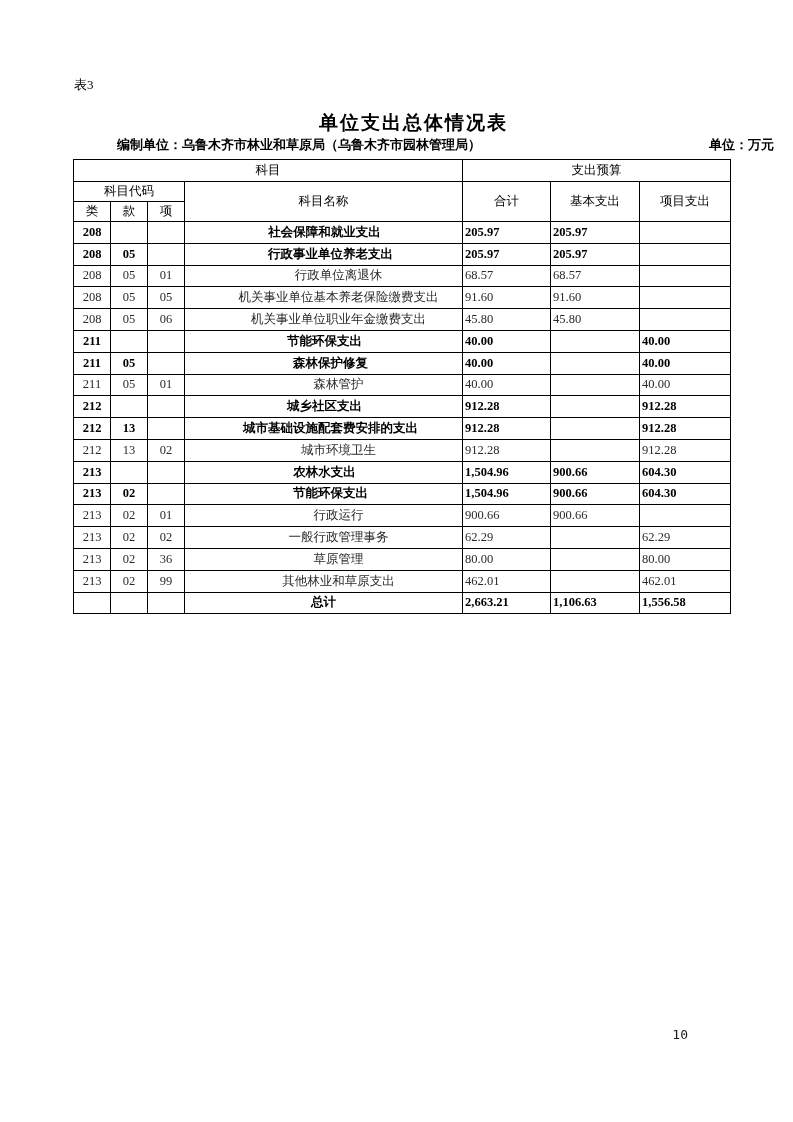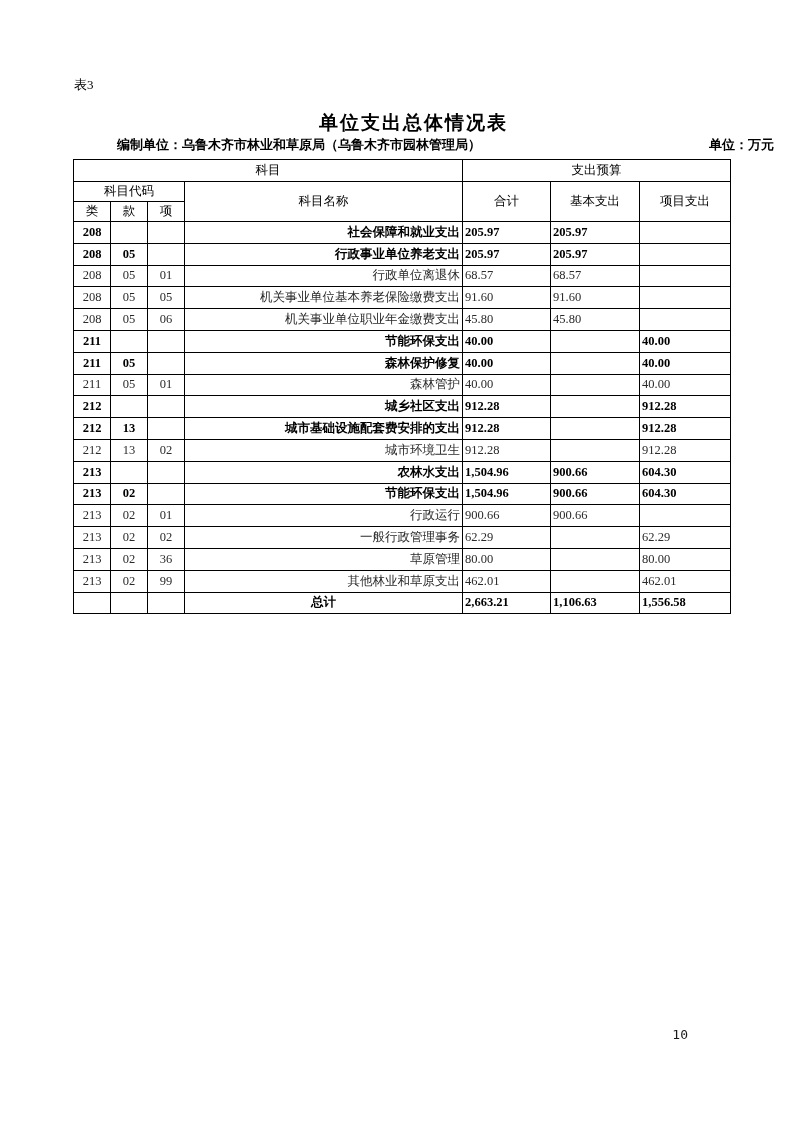--- a/index.html
+++ b/index.html
@@ -35,21 +35,21 @@
     font-size: 12.5px;
     padding: 0 2px;
     overflow: hidden; white-space: nowrap;
   }
   .budget-table thead th { text-align: center; height: 20px; }
   .budget-table thead tr.h1 th { height: 22px; }
   .budget-table td { height: 21.8px; color: #2a2a2a; }
   tr.bold td { font-weight: bold; color: #000000; }
   td.code { text-align: center; }
   td.num  { text-align: left; padding-right: 5px; }
-  td.name { text-align: right; }
+  td.name { text-align: center; }
   td.name.ind0 { padding-left: 4px; }
   td.name.ind1 { padding-left: 16px; }
   td.name.ind2 { padding-left: 32px; }
   td.name.center { text-align: center; padding-left: 2px; }
   .page-number {
     position: absolute; left: 0; top: 1027px; width: 688px;
     text-align: right;
     font-family: "DejaVu Sans Mono", monospace;
     font-size: 13px; color: #1a1a1a;
   }

